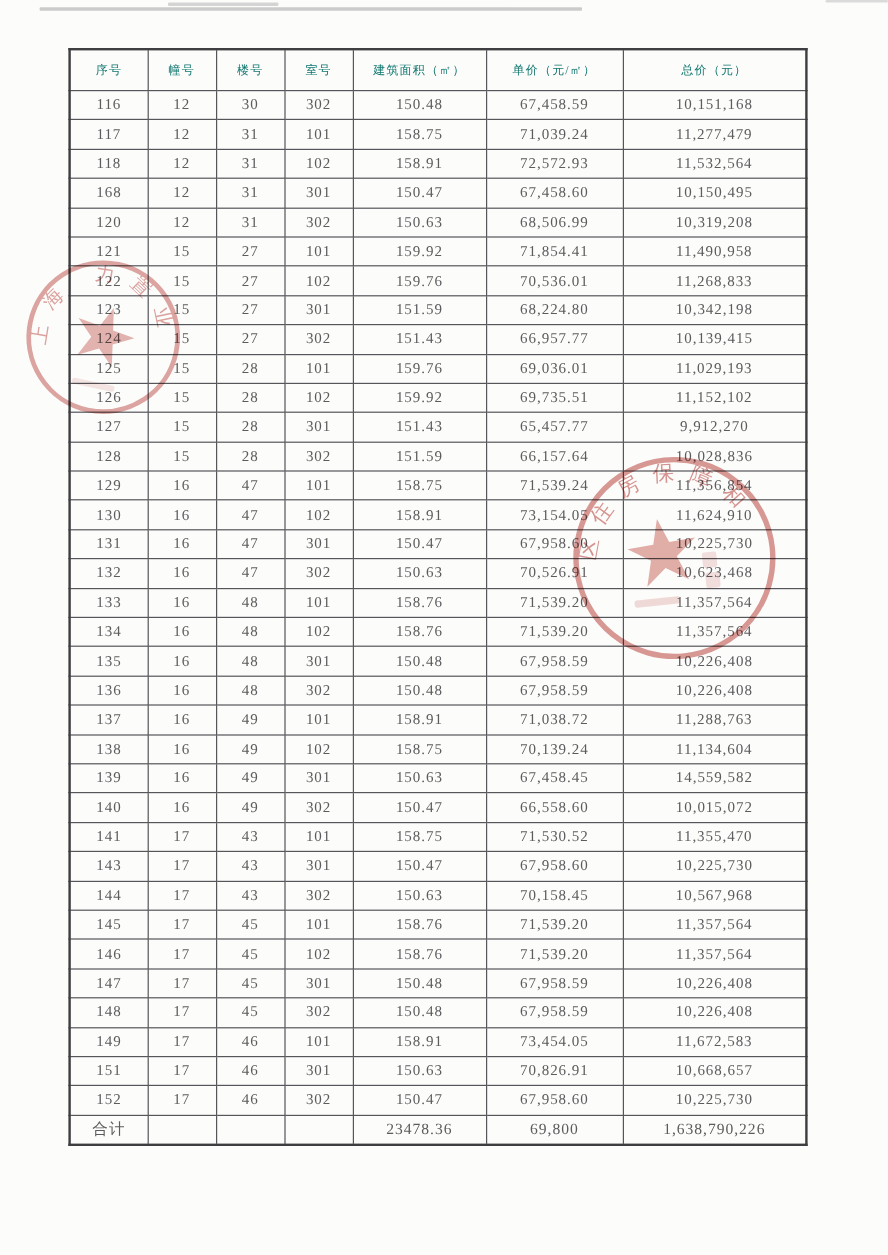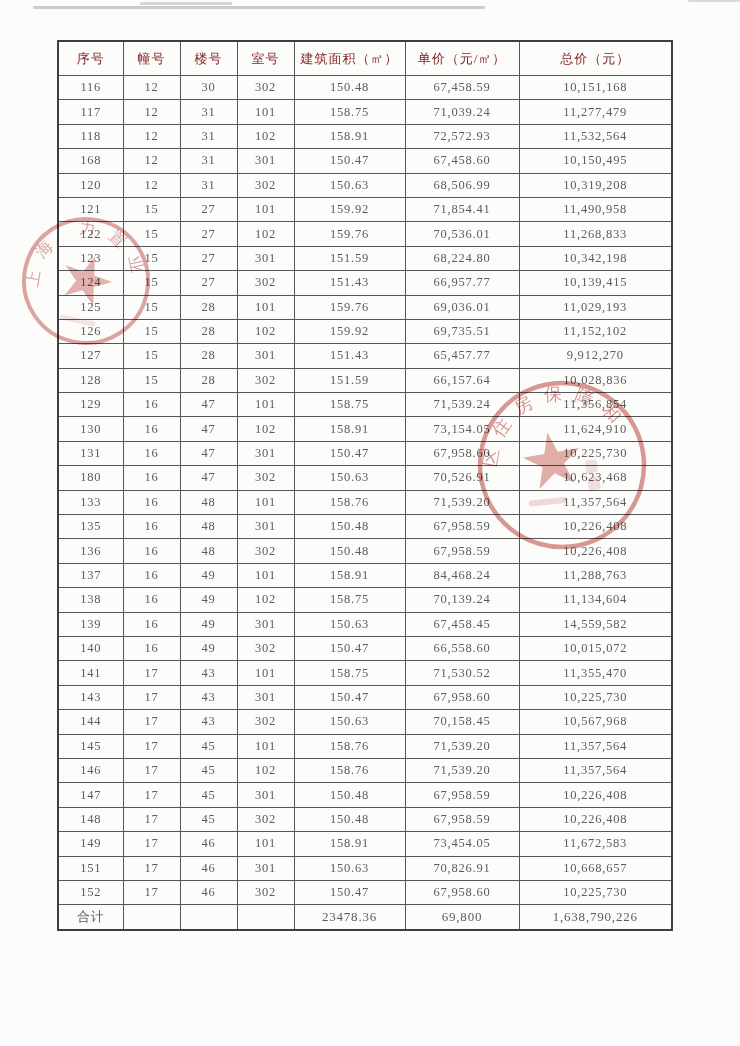--- a/index.html
+++ b/index.html
@@ -22,21 +22,21 @@
   table.price th, table.price td{
     border:1.3px solid #55555a;
     padding:0;margin:0;
     text-align:center;vertical-align:middle;
     color:#5c5c5e;
     font-weight:normal;
     white-space:nowrap;
     overflow:hidden;
   }
   table.price th{
-    height:33px;font-size:13px;letter-spacing:1px;color:#7f1d1d;
+    height:33px;font-size:10px;letter-spacing:1px;color:#0f766e;
   }
   table.price td{
     height:23.4px;font-size:12.5px;letter-spacing:0.8px;
   }
   table.price tr.total td{font-size:13px;}
   .stamp{
     position:absolute;
     mix-blend-mode:multiply;
     filter:blur(0.4px);
     pointer-events:none;
@@ -211,38 +211,47 @@
         <tr>
           <td>131</td>
           <td>16</td>
           <td>47</td>
           <td>301</td>
           <td>150.47</td>
           <td>67,958.60</td>
           <td>10,225,730</td>
         </tr>
         <tr>
-          <td>180</td>
+          <td>132</td>
           <td>16</td>
           <td>47</td>
           <td>302</td>
           <td>150.63</td>
           <td>70,526.91</td>
           <td>10,623,468</td>
         </tr>
         <tr>
           <td>133</td>
           <td>16</td>
           <td>48</td>
           <td>101</td>
           <td>158.76</td>
           <td>71,539.20</td>
           <td>11,357,564</td>
         </tr>
         <tr>
+          <td>134</td>
+          <td>16</td>
+          <td>48</td>
+          <td>102</td>
+          <td>158.76</td>
+          <td>71,539.20</td>
+          <td>11,357,564</td>
+        </tr>
+        <tr>
           <td>135</td>
           <td>16</td>
           <td>48</td>
           <td>301</td>
           <td>150.48</td>
           <td>67,958.59</td>
           <td>10,226,408</td>
         </tr>
         <tr>
           <td>136</td>
@@ -252,21 +261,21 @@
           <td>150.48</td>
           <td>67,958.59</td>
           <td>10,226,408</td>
         </tr>
         <tr>
           <td>137</td>
           <td>16</td>
           <td>49</td>
           <td>101</td>
           <td>158.91</td>
-          <td>84,468.24</td>
+          <td>71,038.72</td>
           <td>11,288,763</td>
         </tr>
         <tr>
           <td>138</td>
           <td>16</td>
           <td>49</td>
           <td>102</td>
           <td>158.75</td>
           <td>70,139.24</td>
           <td>11,134,604</td>

